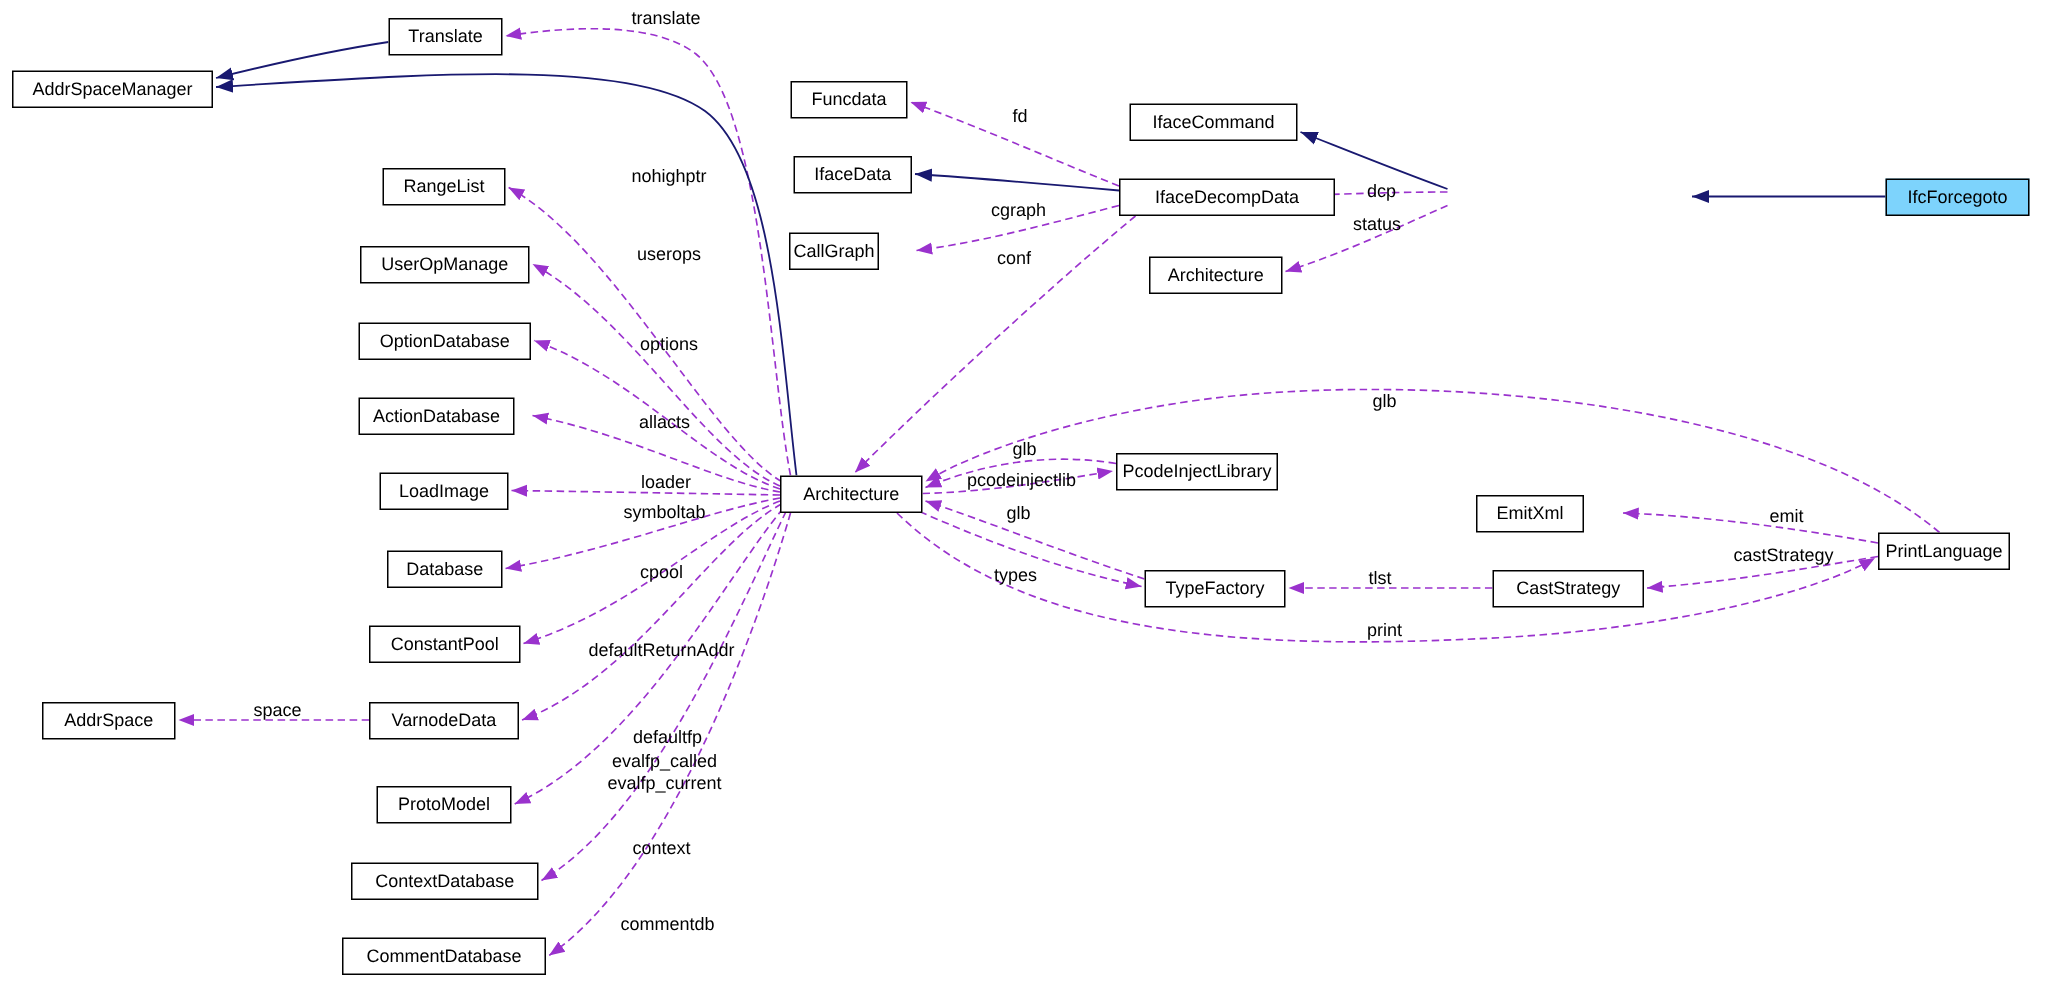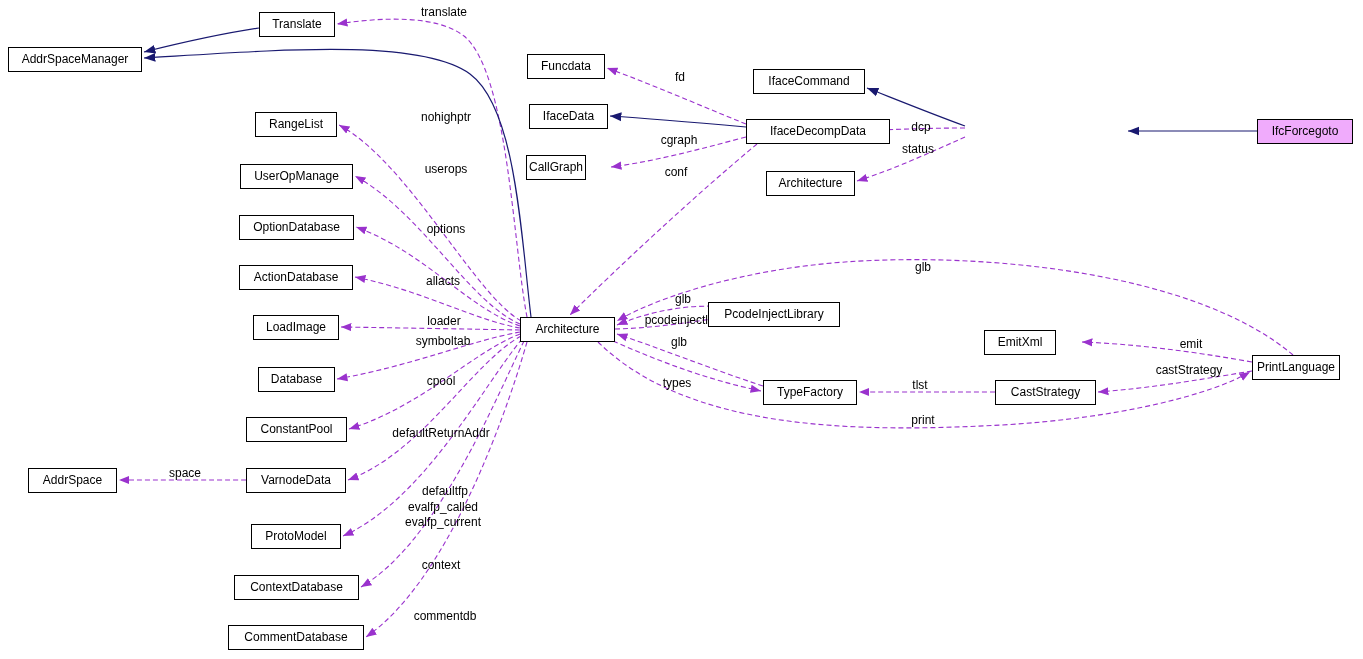--- a/index.html
+++ b/index.html
@@ -8,21 +8,21 @@
     position:relative; width:1363px; height:659px; background:#ffffff;
     font-family:"Liberation Sans","DejaVu Sans",sans-serif; overflow:hidden;
   }
   svg.edges { position:absolute; left:0; top:0; width:1363px; height:659px; }
   .node {
     position:absolute; box-sizing:border-box; height:25px;
     border:1px solid #000; background:#fff;
     font-size:12px; line-height:23px; text-align:center; white-space:nowrap;
     cursor:pointer;
   }
-  .node.current { background:#f0abfc; cursor:default; }
+  .node.current { background:#7dd3fc; cursor:default; }
   .edge-d { fill:none; stroke:#9a32cd; stroke-width:1.1; stroke-dasharray:5,3; }
   .edge-s { fill:none; stroke:#191970; stroke-width:1.2; }
   .elabel { font-size:12px; fill:#000; text-anchor:middle; }
 </style>
 </head>
 <body>
 
 <div class="stage">
 
   <svg class="edges" xmlns="http://www.w3.org/2000/svg">
@@ -98,34 +98,34 @@
     <text class="elabel" x="923" y="424">print</text>
     <text class="elabel" x="1191" y="348">emit</text>
     <text class="elabel" x="1189" y="374">castStrategy</text>
   </svg>
 
   <div class="node" style="left:259px;top:12px;width:76px">Translate</div>
   <div class="node" style="left:8px;top:47px;width:134px">AddrSpaceManager</div>
   <div class="node" style="left:255px;top:112px;width:82px">RangeList</div>
   <div class="node" style="left:240px;top:164px;width:113px">UserOpManage</div>
   <div class="node" style="left:239px;top:215px;width:115px">OptionDatabase</div>
-  <div class="node" style="left:239px;top:265px;width:114px">ActionDatabase</div>
+  <div class="node" style="left:239px;top:265px;width:104px">ActionDatabase</div>
   <div class="node" style="left:253px;top:315px;width:86px">LoadImage</div>
   <div class="node" style="left:258px;top:367px;width:77px">Database</div>
   <div class="node" style="left:246px;top:417px;width:101px">ConstantPool</div>
   <div class="node" style="left:28px;top:468px;width:89px">AddrSpace</div>
   <div class="node" style="left:246px;top:468px;width:100px">VarnodeData</div>
   <div class="node" style="left:251px;top:524px;width:90px">ProtoModel</div>
   <div class="node" style="left:234px;top:575px;width:125px">ContextDatabase</div>
   <div class="node" style="left:228px;top:625px;width:136px">CommentDatabase</div>
   <div class="node" style="left:527px;top:54px;width:78px">Funcdata</div>
   <div class="node" style="left:529px;top:104px;width:79px">IfaceData</div>
   <div class="node" style="left:526px;top:155px;width:60px">CallGraph</div>
   <div class="node" style="left:520px;top:317px;width:95px">Architecture</div>
-  <div class="node" style="left:708px;top:302px;width:132px">PcodeInjectLibrary</div>
+  <div class="node" style="left:744px;top:302px;width:108px">PcodeInjectLibrary</div>
   <div class="node" style="left:763px;top:380px;width:94px">TypeFactory</div>
   <div class="node" style="left:753px;top:69px;width:112px">IfaceCommand</div>
   <div class="node" style="left:746px;top:119px;width:144px">IfaceDecompData</div>
   <div class="node" style="left:766px;top:171px;width:89px">Architecture</div>
   <div class="node current" style="left:1257px;top:119px;width:96px">IfcForcegoto</div>
   <div class="node" style="left:984px;top:330px;width:72px">EmitXml</div>
   <div class="node" style="left:995px;top:380px;width:101px">CastStrategy</div>
   <div class="node" style="left:1252px;top:355px;width:88px">PrintLanguage</div>
 
 </div>

